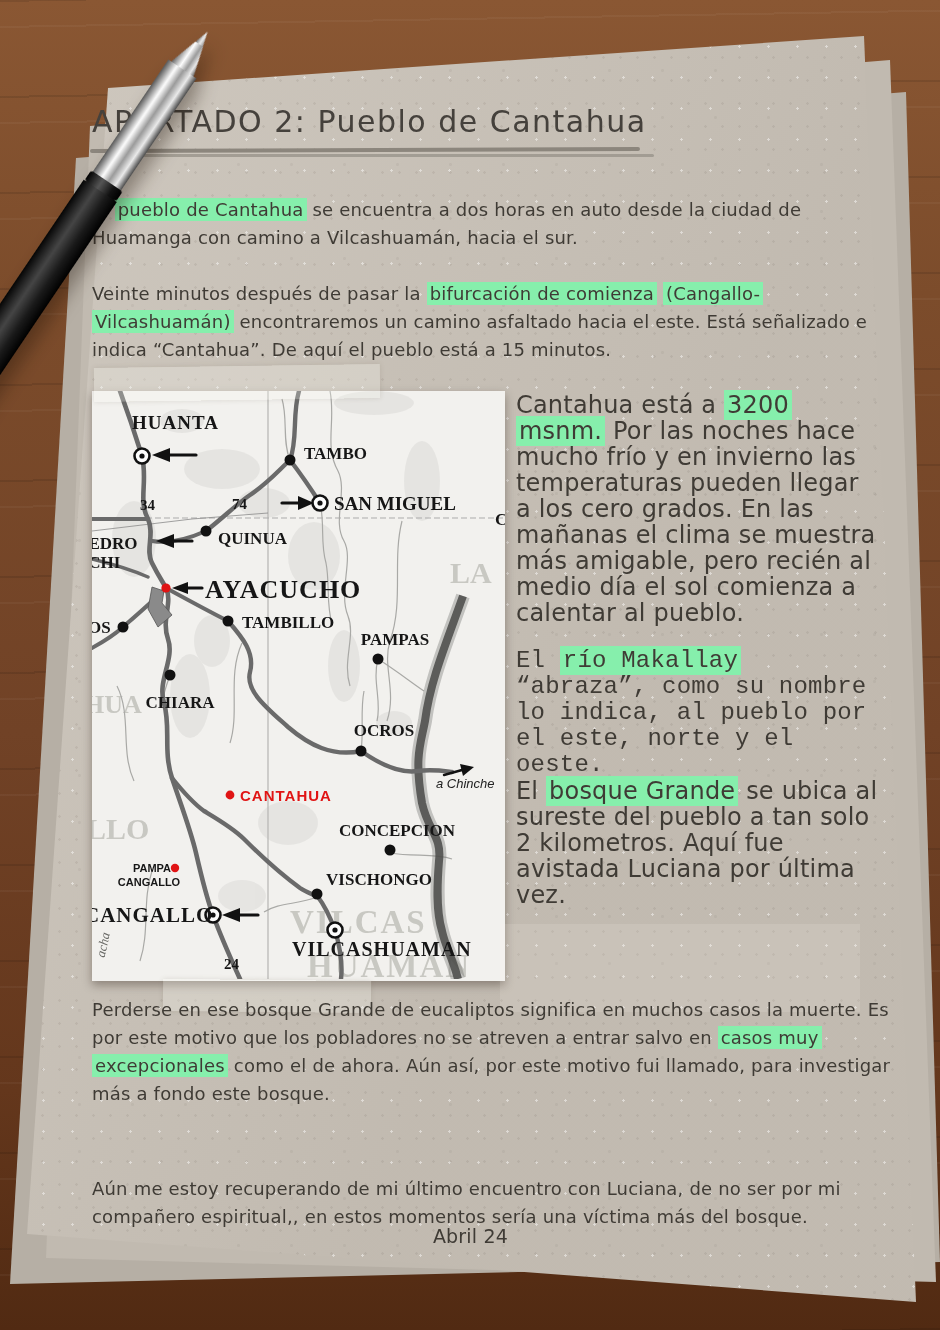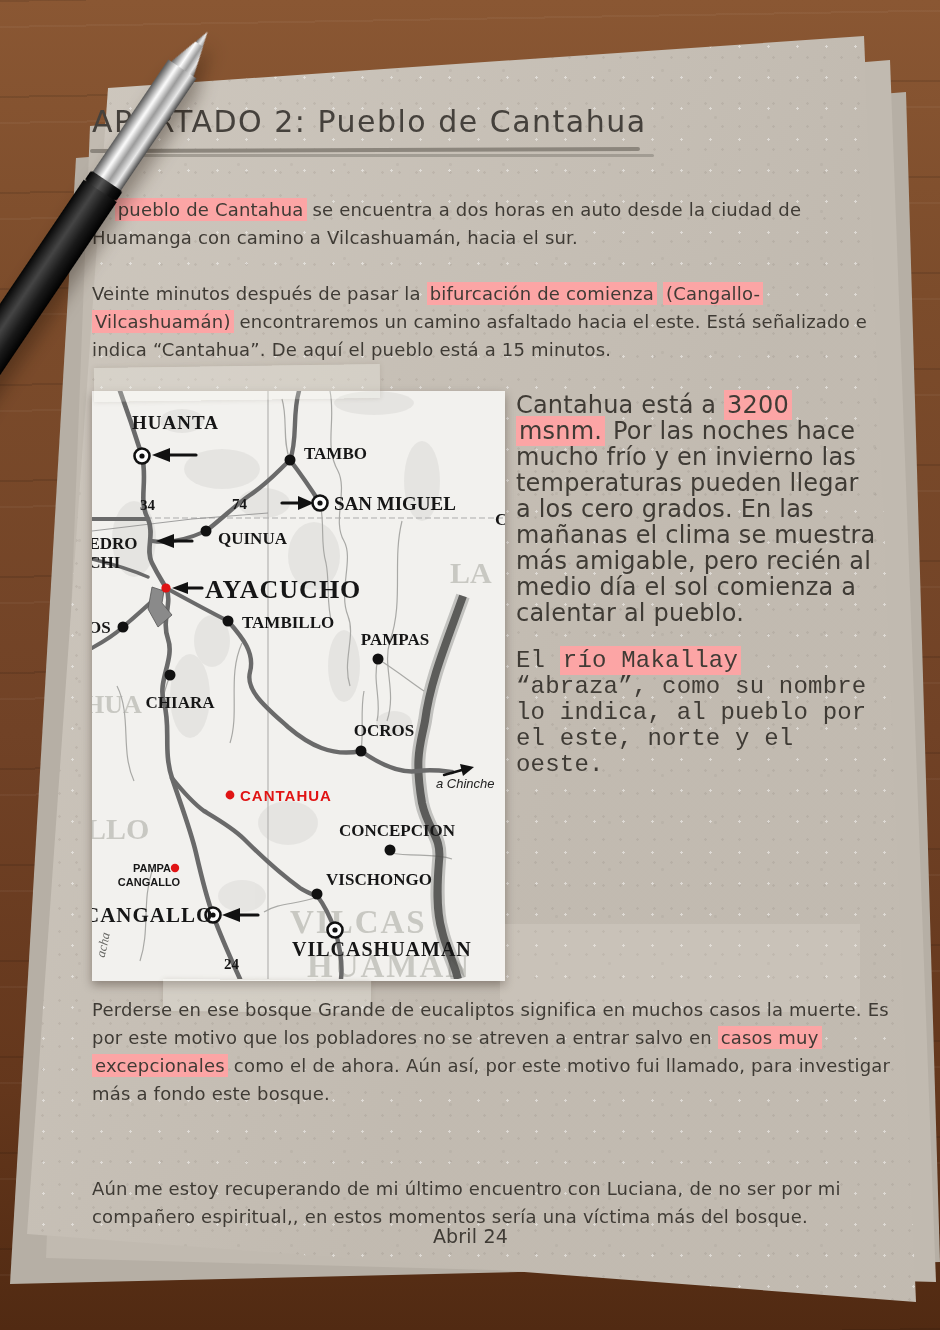--- a/index.html
+++ b/index.html
@@ -23,21 +23,21 @@
       linear-gradient(115deg, rgba(255,255,255,.07), rgba(70,60,50,.07) 60%);
     background-size:17px 23px, 29px 31px, 53px 47px, 100% 100%;
     filter:drop-shadow(0 5px 9px rgba(25,10,0,.38));
     z-index:3;
   }
   .title{position:absolute;left:92px;top:104px;z-index:20;font-size:30px;letter-spacing:1.5px;color:#45413c;}
   .rule{position:absolute;z-index:20;border-radius:2px;}
   .rule-1{left:90px;top:148px;width:550px;height:4px;background:#8c867d;transform:rotate(-.2deg);}
   .rule-2{left:112px;top:154px;width:542px;height:3px;background:#99938b;opacity:.8;}
   .hand{position:absolute;z-index:20;color:#3f3b35;font-size:18px;line-height:28px;letter-spacing:.2px;margin:0;}
-  .hl{background:#fca5a5;padding:1px 3px;box-decoration-break:clone;-webkit-box-decoration-break:clone;}
+  .hl{background:#86efac;padding:1px 3px;box-decoration-break:clone;-webkit-box-decoration-break:clone;}
   .p1{left:92px;top:196px;width:770px;}
   .p2{left:92px;top:280px;width:805px;}
   .rightcol{position:absolute;left:516px;top:392px;width:362px;z-index:20;}
   .rightcol p{position:static;font-size:24px;line-height:26px;margin:0;color:#3f3b35;letter-spacing:.2px;}
   .rightcol p.gap{margin-top:22px;font-family:Liberation Mono, monospace;}
   .p6{left:92px;top:996px;width:815px;line-height:28px;}
   .p7{left:92px;top:1156px;width:815px;line-height:28px;margin-top:19px;}
   .date{left:92px;top:1222px;width:757px;text-align:center;font-size:19px;}
   .mapwrap{position:absolute;left:92px;top:391px;width:413px;height:590px;z-index:10;background:#f2f1ee;box-shadow:0 4px 9px rgba(30,15,5,.35);}
   .tape{position:absolute;z-index:15;background:rgba(252,250,242,.26);box-shadow:0 0 5px rgba(110,100,85,.18);}
@@ -205,20 +205,21 @@
 </svg>
 </div>
 
 <div class="tape tape-1"></div>
 <div class="tape tape-2"></div>
 <div class="tape tape-3"></div>
 
 <div class="rightcol">
   <p><span>Cantahua está a </span><span class="hl">3200 msnm.</span><span> Por las noches hace mucho frío y en invierno las temperaturas pueden llegar a los cero grados. En las mañanas el clima se muestra más amigable, pero recién al medio día el sol comienza a calentar al pueblo.</span></p>
   <p class="gap"><span>El </span><span class="hl">río Makallay</span><span> “abraza”, como su nombre lo indica, al pueblo por el este, norte y el oeste.</span></p>
+  <p><span>El </span><span class="hl">bosque Grande</span><span> se ubica al sureste del pueblo a tan solo 2 kilometros. Aquí fue avistada Luciana por última vez.</span></p>
 </div>
 
 <p class="hand p6"><span>Perderse en ese bosque Grande de eucaliptos significa en muchos casos la muerte. Es por este motivo que los pobladores no se atreven a entrar salvo en </span><span class="hl">casos muy excepcionales</span><span> como el de ahora. Aún así, por este motivo fui llamado, para investigar más a fondo este bosque.</span></p>
 
 <p class="hand p7"><span>Aún me estoy recuperando de mi último encuentro con Luciana, de no ser por mi compañero espiritual,, en estos momentos sería una víctima más del bosque.</span></p>
 
 <div class="hand date">Abril 24</div>
 
 <div class="pen">
   <div class="pen-tip"></div>

